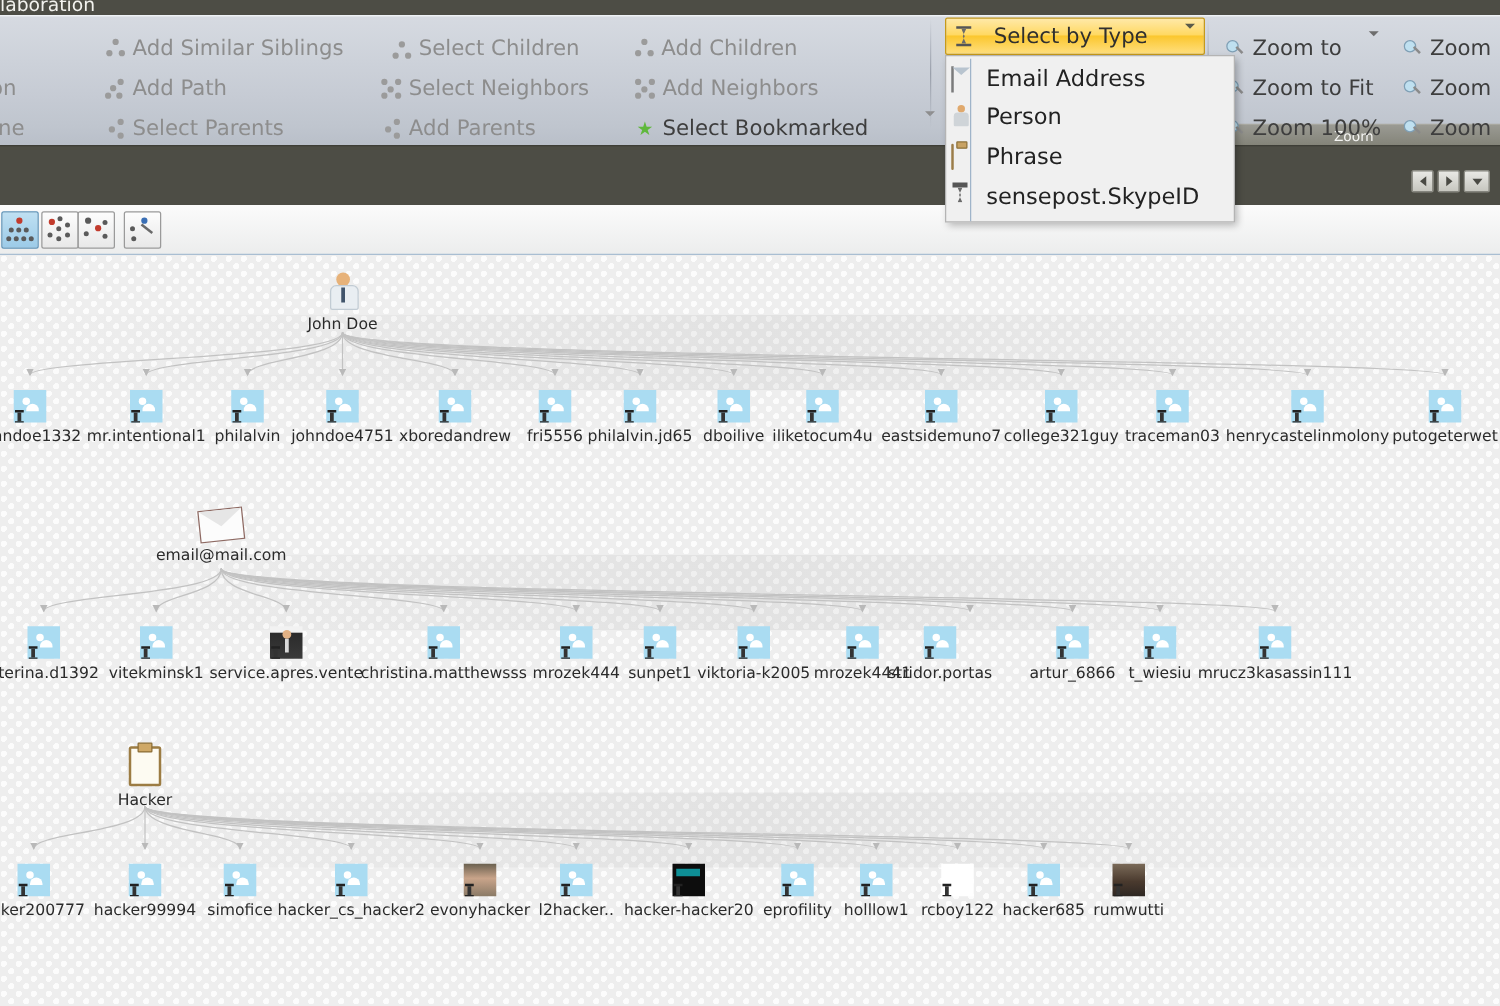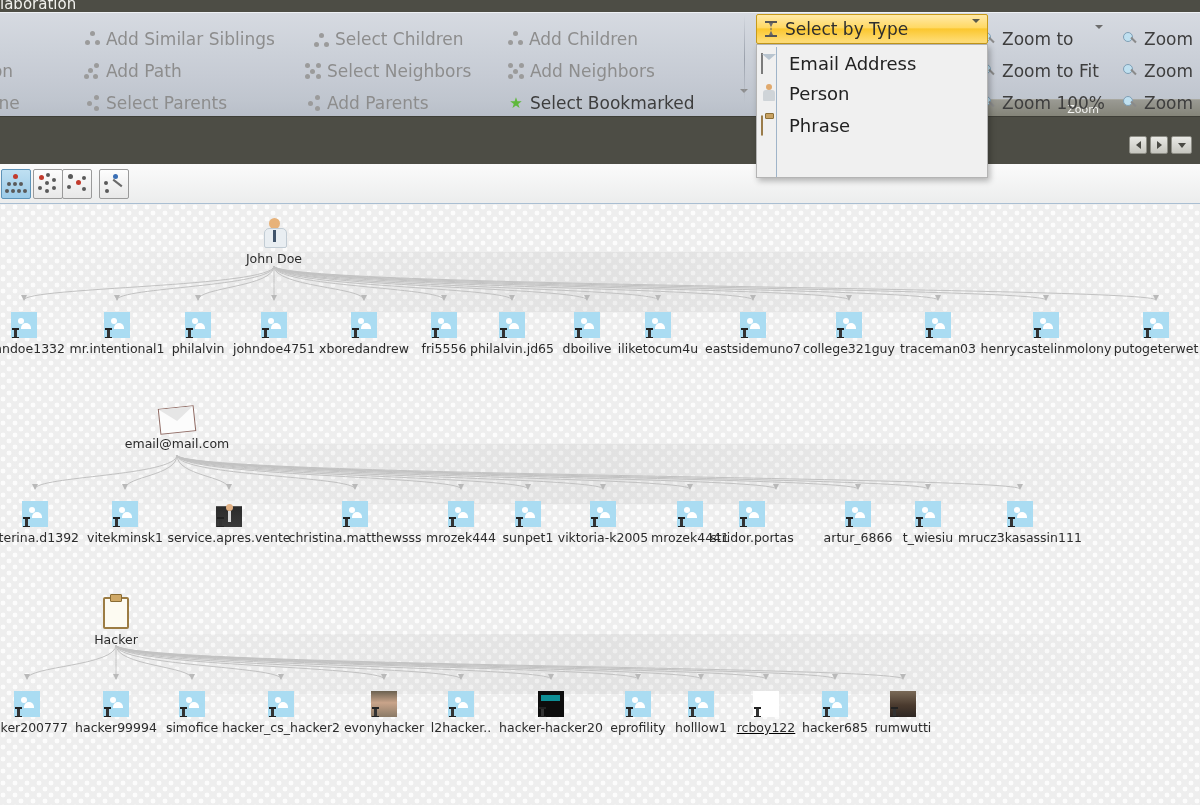--- a/index.html
+++ b/index.html
@@ -56,24 +56,24 @@
   .dot{position:absolute;border-radius:50%;background:#9b9b9b;}
   .dot.red{background:#c23b2d;}
   .dot.dark{background:#5a5a5a;}
   .dot.blue{background:#3a6fb5;}
   .star{
     color:#5fb83c;font-size:15px;line-height:16px;text-align:center;display:block;
   }
 
   
   .sbt-btn{
-    position:absolute;left:756px;top:14px;width:232px;height:30px;
+    position:absolute;left:756px;top:14px;width:208px;height:30px;
     background:linear-gradient(to bottom,#ffe9a8 0%,#ffd964 45%,#fbc72f 50%,#ffdf7e 100%);
     border:1px solid #c79a19;border-radius:2px;
-    box-sizing:border-box;display:flex;align-items:center;gap:7px;
+    box-sizing:border-box;display:flex;align-items:center;gap:17px;
     padding-left:7px;cursor:pointer;
   }
   .sbt-btn .lbl{font-size:17px;color:#2f2f2f;}
   .sbt-caret{
     position:absolute;right:7px;top:4px;
     width:0;height:0;border-left:4px solid transparent;border-right:4px solid transparent;
     border-top:4px solid #5a5a4a;
   }
 
   
@@ -368,20 +368,24 @@
       <span class="mic"><span class="ic-email"></span></span>
       <span class="mlbl">Email Address</span>
     </div>
     <div class="menu-item">
       <span class="mic"><span class="ic-person"><i class="hd"></i><i class="bd"></i></span></span>
       <span class="mlbl">Person</span>
     </div>
     <div class="menu-item">
       <span class="mic"><span class="ic-clip"></span></span>
       <span class="mlbl">Phrase</span>
+    </div>
+    <div class="menu-item">
+      <span class="mic"><span class="ic-skype"><i class="mid"></i></span></span>
+      <span class="mlbl">sensepost.SkypeID</span>
     </div>
   </div>
 
   <div class="darkband"></div>
   <div class="nav-mini">
     <div class="nav-btn">
         <span class="tri tri-l"></span>
       </div>
     <div class="nav-btn">
         <span class="tri tri-r"></span>
@@ -976,21 +980,21 @@
                 <i class="h"></i>
                 <i class="b"></i>
               </div>
               <div class="badge">
                 <i></i>
               </div>
             </div>
           </div>
           <div class="nlabel">holllow1</div>
         </div>
-        <div class="node" style="left: 686px; top: 487px; width: 160px; text-decoration: underline;">
+        <div class="node" style="left: 686px; top: 487px; width: 160px;">
           <div class="glyph">
             <div class="photo">
               <div class="px" style="background:#ffffff;"></div>
               <div class="badge">
                 <i></i>
               </div>
             </div>
           </div>
           <div class="nlabel">rcboy122</div>
         </div>

